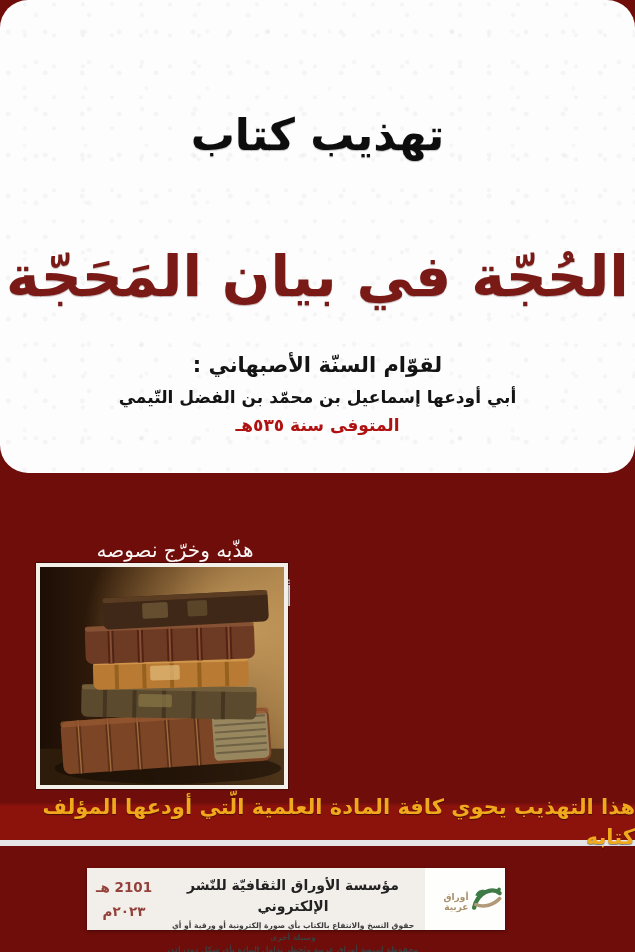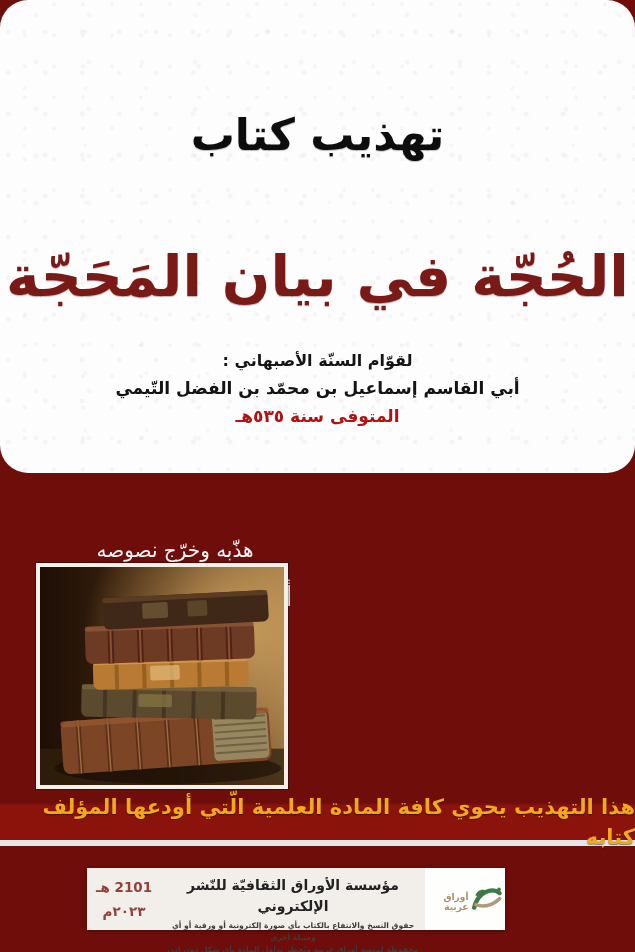--- a/index.html
+++ b/index.html
@@ -42,21 +42,21 @@
     position:absolute;top:196px;left:0;width:100%;
     font-size:57px;font-weight:bold;color:var(--title_red);
     line-height:1.45;
     text-shadow:0 1px 1px rgba(60,10,10,.3);
     margin-top:39px;
   }
   .author-block{
     position:absolute;top:348px;left:0;width:100%;
     font-weight:bold;color:#141414;
   }
-  .author-intro{font-size:16px;line-height:1.65;}
+  .author-intro{font-size:21px;line-height:1.65;}
   .author-name{font-size:17px;line-height:1.65;}
   .death-note{font-size:17px;line-height:1.7;color:var(--death_red);}
   
   .maroon-section{
     position:absolute;top:473px;left:0;width:635px;height:479px;
     background:var(--maroon);
   }
   .editor-block{
     position:absolute;top:62px;right:295px;width:330px;
     text-align:center;color:#fff;
@@ -110,21 +110,21 @@
 </head>
 <body>
 
 <div class="cover">
 
   <div class="top-section">
     <div class="series-title">تهذيب كتاب</div>
     <div class="main-title">الحُجّة في بيان المَحَجّة</div>
     <div class="author-block">
       <div class="author-intro">لقوّام السنّة الأصبهاني :</div>
-      <div class="author-name">أبي القاسم إسماعيل بن محمّد بن الفضل التّيمي</div>
+      <div class="author-name">أبي أودعها إسماعيل بن محمّد بن الفضل التّيمي</div>
       <div class="death-note">المتوفى سنة ٥٣٥هـ</div>
     </div>
   </div>
 
   <div class="maroon-section">
     <div class="editor-block">
       <div class="edited-by">هذّبه وخرّج نصوصه</div>
       <div class="editor-name">أ.د/ أحمد بن صالح الزهراني</div>
       <div class="editor-title1">أستاذ العقيدة بقسم الشريعة</div>
       <div class="editor-title2">جامعة الملك عبدالعزيز بجدة</div>

